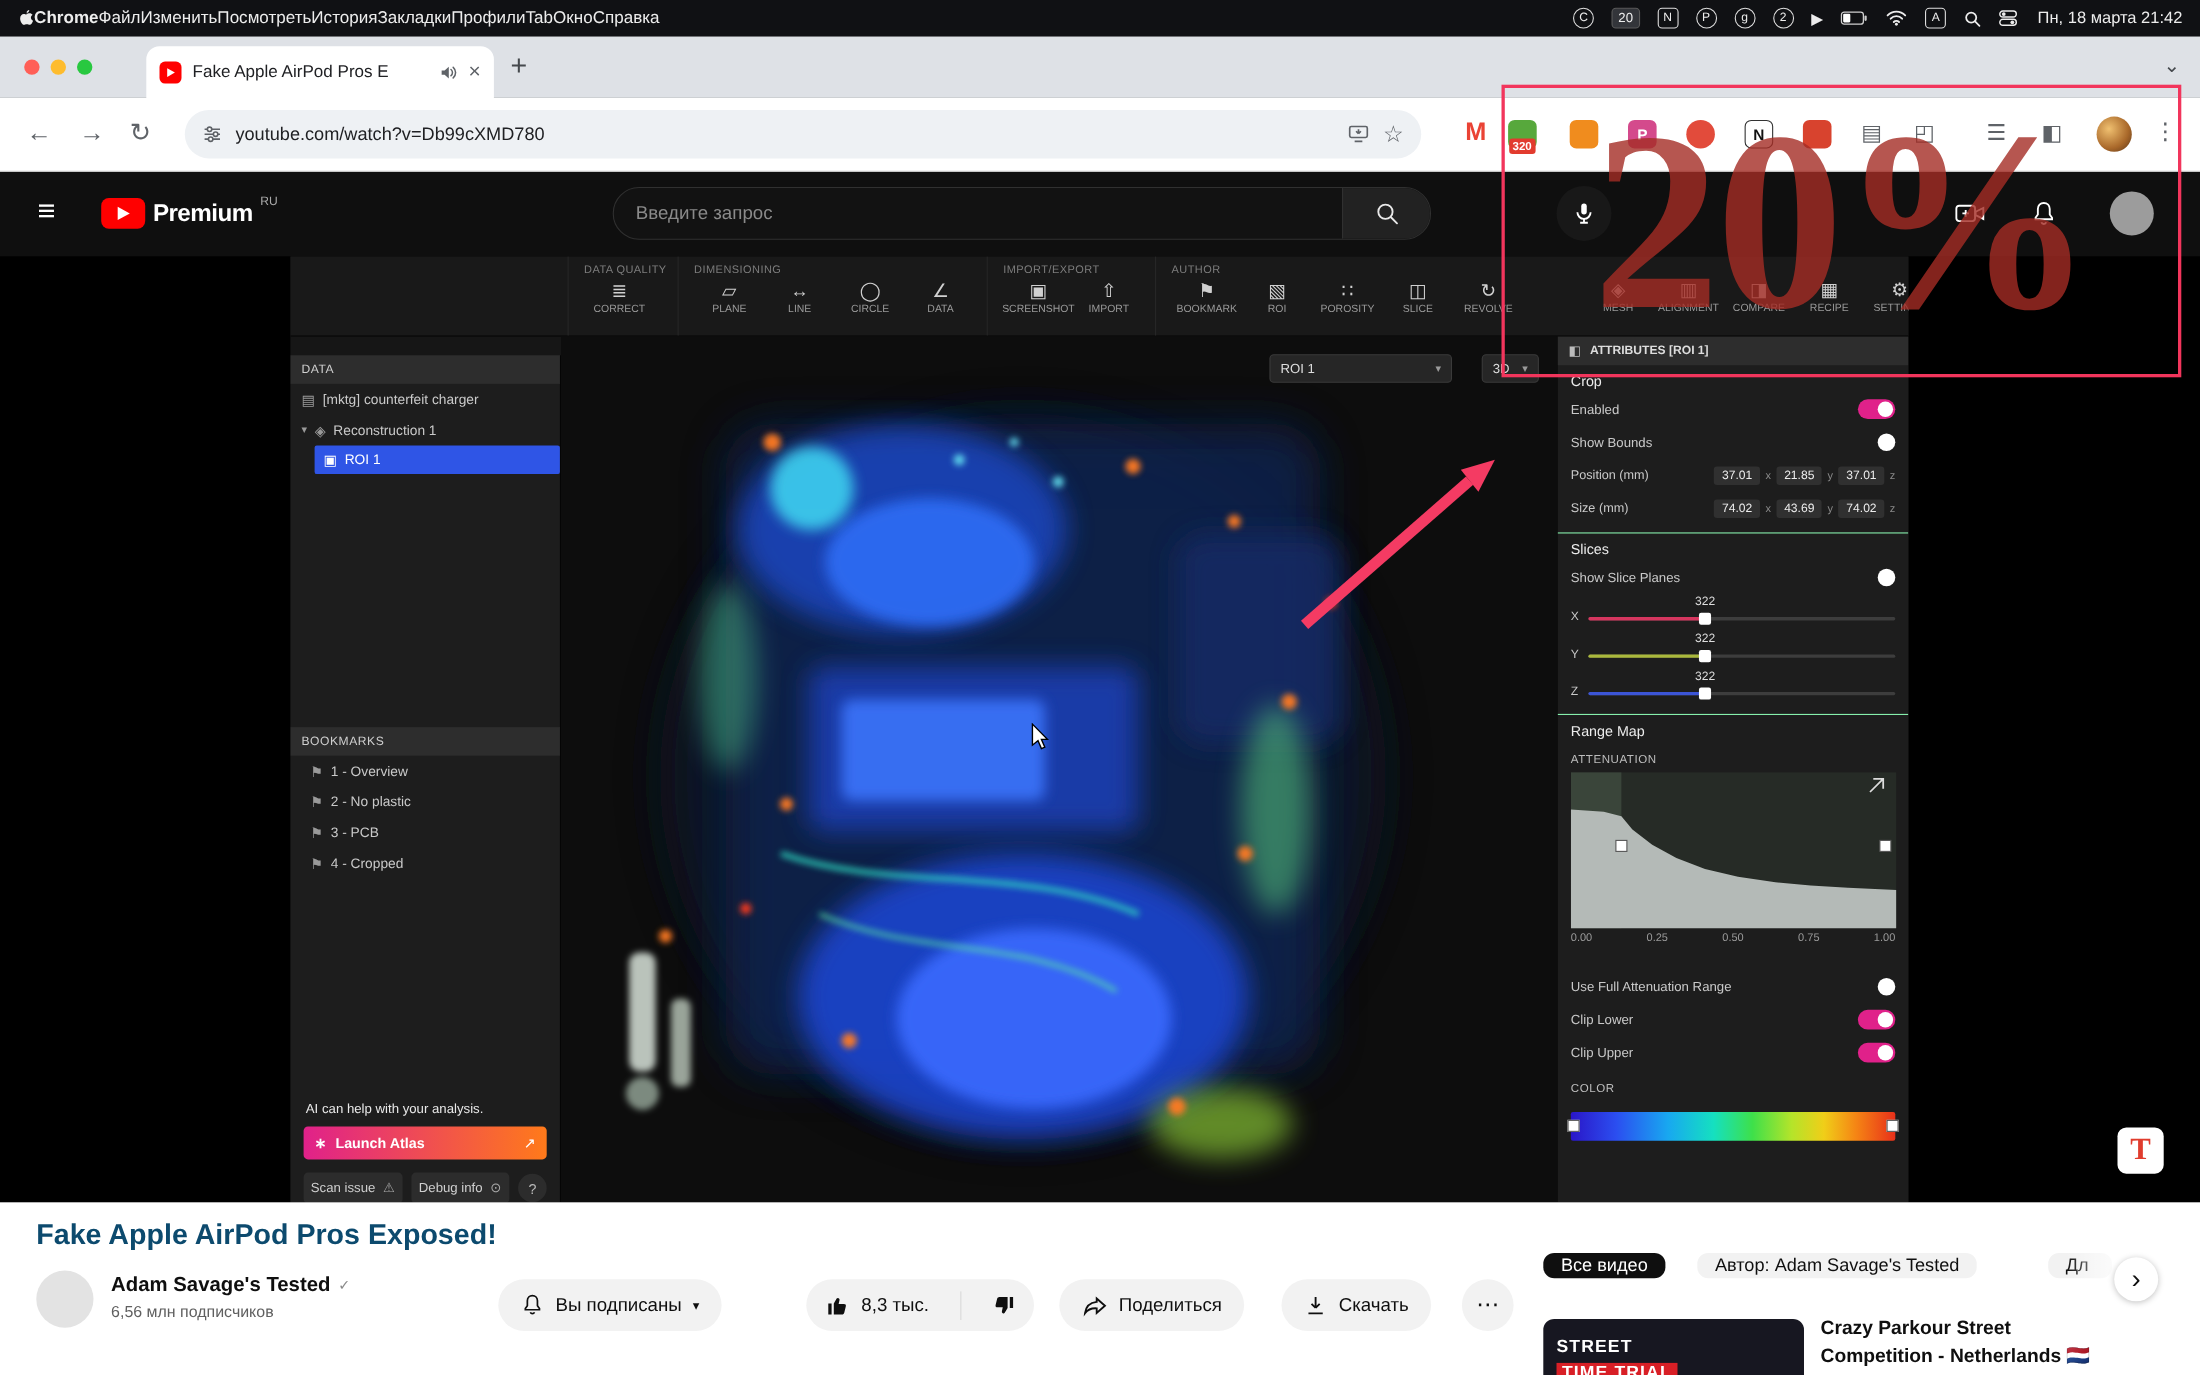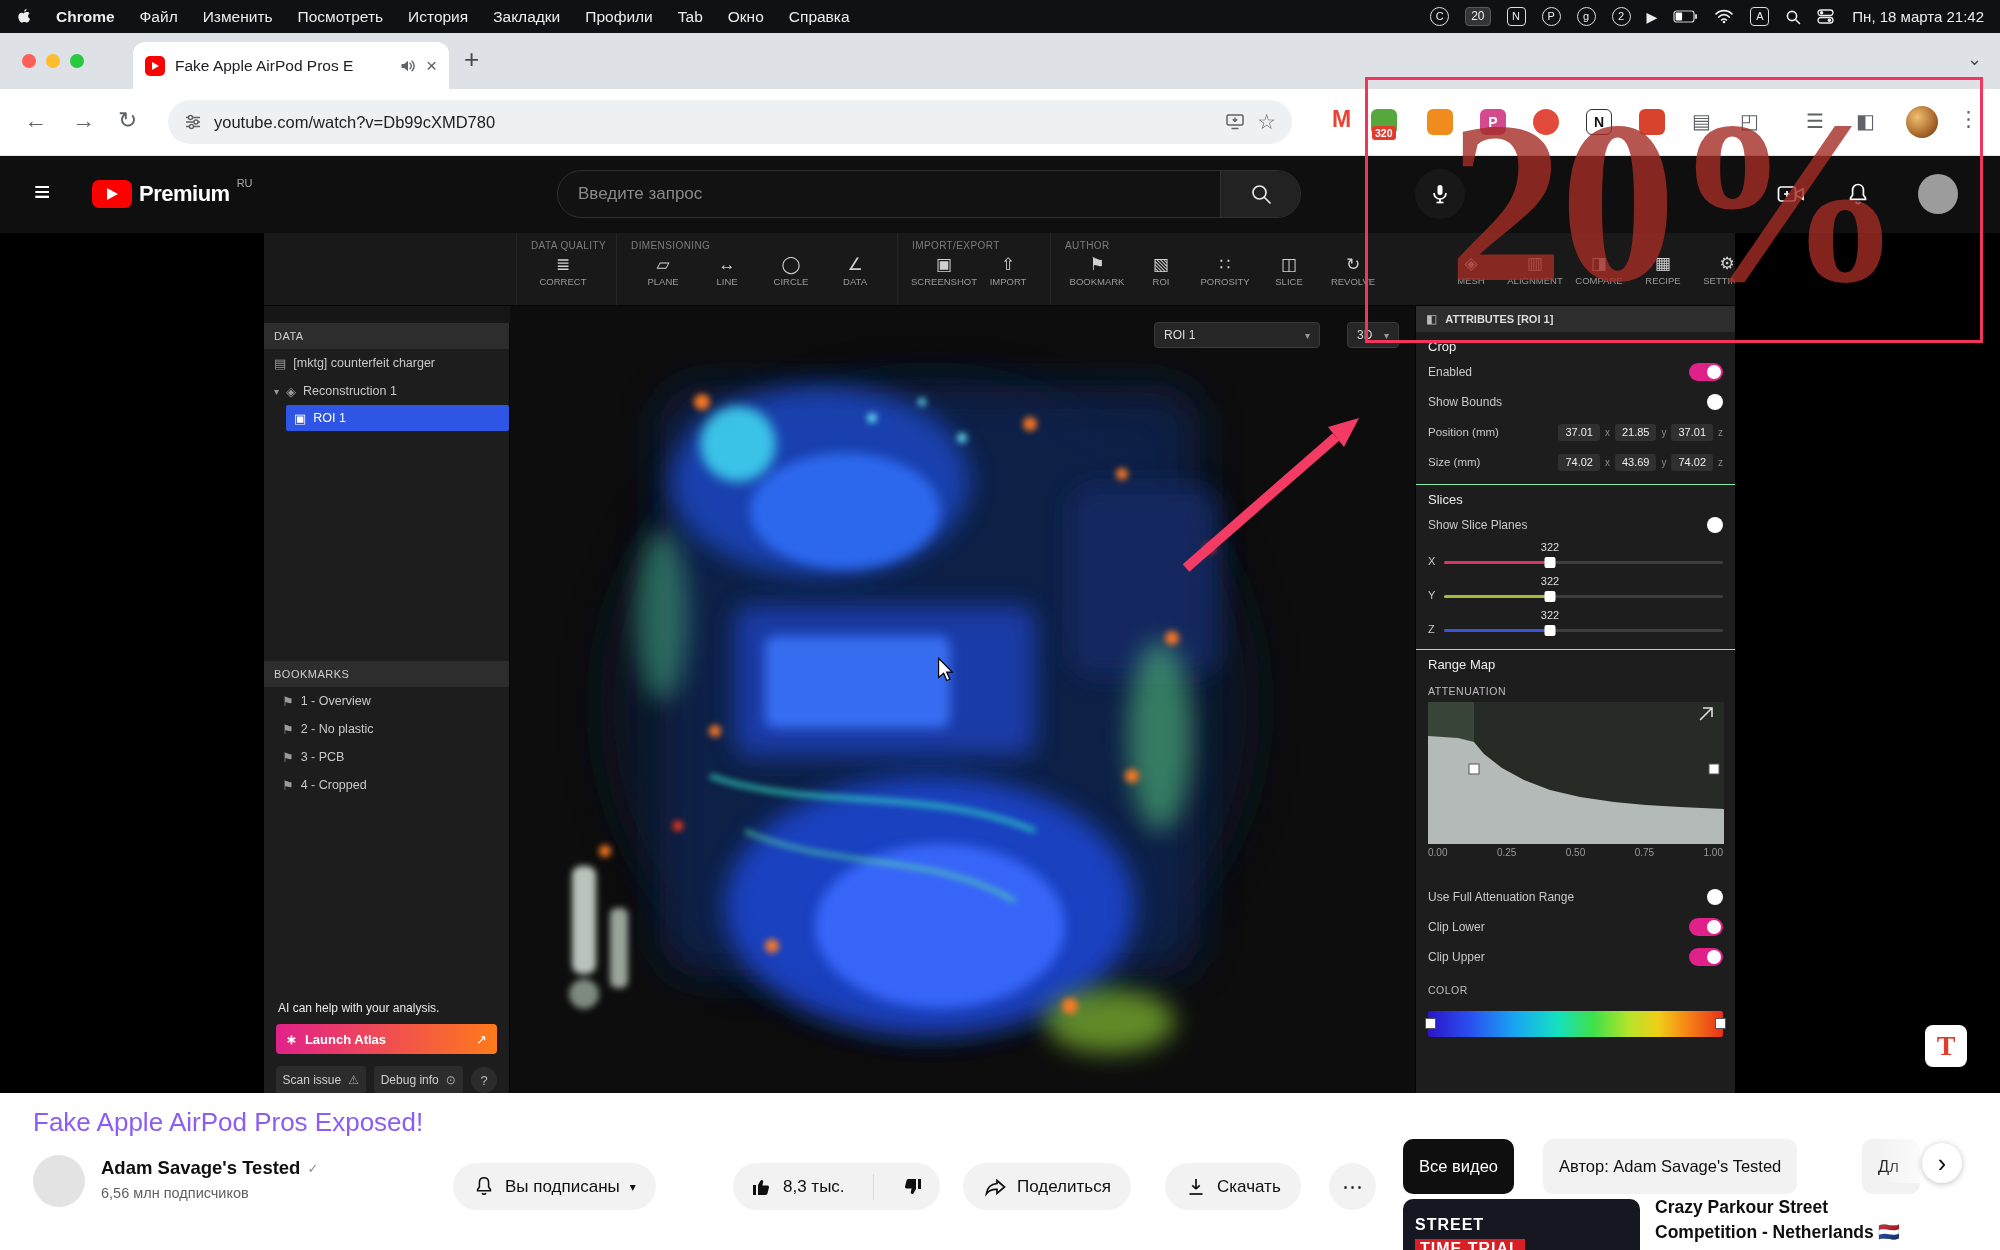--- a/index.html
+++ b/index.html
@@ -1,19 +1,19 @@
 <!DOCTYPE html>
 <html><head>
 <meta charset="utf-8">
 <style>
 *{box-sizing:border-box}
 body{margin:0;width:2000px;height:1250px;position:relative;overflow:hidden;background:#000;font-family:"Liberation Sans",sans-serif;color:#111}
 
 .menubar{position:absolute;left:0;top:0;width:100%;height:33px;background:#101114;display:flex;align-items:center;padding:0 16px;color:#ededed;font-size:15.5px;z-index:20}
-.mb-left{display:flex;align-items:center;gap:25px}
+.mb-left{display:flex;align-items:center;}
 .mb-app{font-weight:bold}
 .mb-right{margin-left:auto;display:flex;align-items:center;gap:16px;font-size:13px}
 .mb-ic{display:inline-flex;align-items:center;justify-content:center;width:19px;height:19px;border:1.5px solid #dedede;font-size:11px;color:#ededed;line-height:1}
 .mb-ic.circle{border-radius:50%}
 .mb-ic.box{border-radius:4px}
 .mb-pill{background:#33353a;border:1px solid #5a5a5a;border-radius:4px;padding:0 5px;font-size:12px;line-height:17px}
 .mb-glyph{font-size:14px;color:#ededed}
 .mb-clock{font-size:15px;white-space:nowrap;margin-left:2px}
 
 .tabstrip{position:absolute;top:33px;left:0;width:100%;height:56px;background:#dee1e6;z-index:12}
@@ -114,36 +114,36 @@
 .attnlabel{padding:10px 12px 5px;font-size:10.5px;color:#bdbdbd;letter-spacing:.5px}
 .hist{display:block;margin:0 12px}
 .ticks{display:flex;justify-content:space-between;margin:3px 12px 0;font-size:10px;color:#9a9a9a}
 .colorlabel{padding:12px 12px 15px;font-size:10.5px;color:#bdbdbd;letter-spacing:.5px}
 .colorbar{position:relative;margin:0 12px;height:26px;border-radius:2px;background:linear-gradient(90deg,#2a16c8 0%,#2b4ef0 14%,#18a8f0 30%,#15e0c0 44%,#3ee04a 56%,#b4e42a 68%,#f0ce18 78%,#f58414 88%,#e8301a 100%)}
 .cb-h{position:absolute;top:7px;width:11px;height:11px;background:#fff;border:1px solid #555}
 .cb-h.l{left:-3px}.cb-h.r{right:-3px}
 .tested{position:absolute;left:1925px;top:792px;width:42px;height:42px;background:#fff;border-radius:8px;display:flex;align-items:center;justify-content:center;font-weight:bold;font-size:28px;color:#e03c2d;font-family:"Liberation Serif",serif;z-index:6}
 
 .below{position:absolute;top:1093px;left:0;width:100%;height:157px;background:#fff;overflow:hidden;z-index:8}
-.vtitle{position:absolute;left:33px;top:14px;font-size:26px;font-weight:normal;color:#8b5cf6}
+.vtitle{position:absolute;left:33px;top:14px;font-size:26px;font-weight:bold;color:#0c4a6e}
 .chavatar{position:absolute;left:33px;top:62px;width:52px;height:52px;border-radius:50%;background:#e3e3e3}
 .chname{position:absolute;left:101px;top:64px;font-size:18.5px;font-weight:bold;color:#0f0f0f;display:flex;gap:7px;align-items:center}
 .chname .vb{color:#8a8a8a;font-size:13px;font-weight:normal}
 .chsubs{position:absolute;left:101px;top:92px;font-size:14.5px;color:#606060}
 .pill{position:absolute;top:70px;height:47px;border-radius:24px;background:#f2f2f2;display:flex;align-items:center;gap:10px;padding:0 20px;font-size:17px;color:#0f0f0f;white-space:nowrap}
 .pill .cd{font-size:12px;color:#0f0f0f}
 .sub{left:453px}
 .likes{left:733px;padding:0}
 .lseg{display:flex;align-items:center;gap:10px;padding:0 18px;height:100%}
 .ldiv{width:1px;height:26px;background:#d9d9d9}
 .dseg{display:flex;align-items:center;padding:0 17px;height:100%}
 .share{left:963px}
 .dl{left:1165px}
 .morebtn{position:absolute;left:1329px;top:70px;width:47px;height:47px;border-radius:50%;background:#f2f2f2;display:flex;align-items:center;justify-content:center;font-size:21px;color:#0f0f0f}
-.chip{position:absolute;top:46px;height:55px;border-radius:10px;background:#f2f2f2;display:flex;align-items:center;padding:4px 16px;font-size:16.5px;color:#0f0f0f;white-space:nowrap}
+.chip{position:absolute;top:46px;height:23px;border-radius:10px;background:#f2f2f2;display:flex;align-items:center;padding:4px 16px;font-size:16.5px;color:#0f0f0f;white-space:nowrap}
 .chip.dark{background:#0f0f0f;color:#fff}
 .chip0{left:1403px}.chip1{left:1543px}.chip2{left:1862px;width:58px;overflow:hidden}
 .chipfade{position:absolute;left:1878px;top:44px;width:112px;height:46px;background:linear-gradient(90deg,rgba(255,255,255,0),#fff 55%)}
 .chevbtn{position:absolute;left:1922px;top:50px;width:40px;height:40px;border-radius:50%;background:#fff;box-shadow:0 1px 6px rgba(0,0,0,.25);display:flex;align-items:center;justify-content:center;font-size:25px;color:#0f0f0f}
 .rthumb{position:absolute;left:1403px;top:106px;width:237px;height:133px;border-radius:10px;background:#171721;overflow:hidden}
 .rthumb .tt{position:absolute;left:12px;top:16px;color:#fff;font-weight:bold;font-size:16px;letter-spacing:1px;line-height:1.3}
 .rthumb .l2{background:#d81f26;padding:0 5px;display:inline-block;margin-top:3px}
 .rtitle{position:absolute;left:1655px;top:102px;font-size:17.5px;font-weight:bold;color:#0f0f0f;line-height:1.4;width:335px}
 
 .hl-rect{position:absolute;left:1365px;top:77px;width:618px;height:266px;border:3px solid #f2355c;z-index:60}

